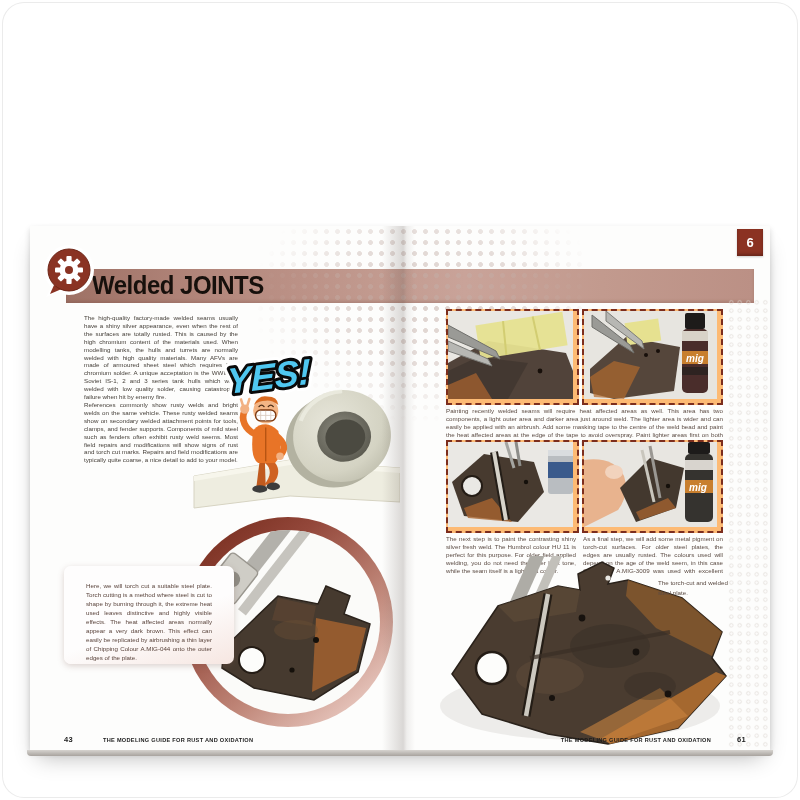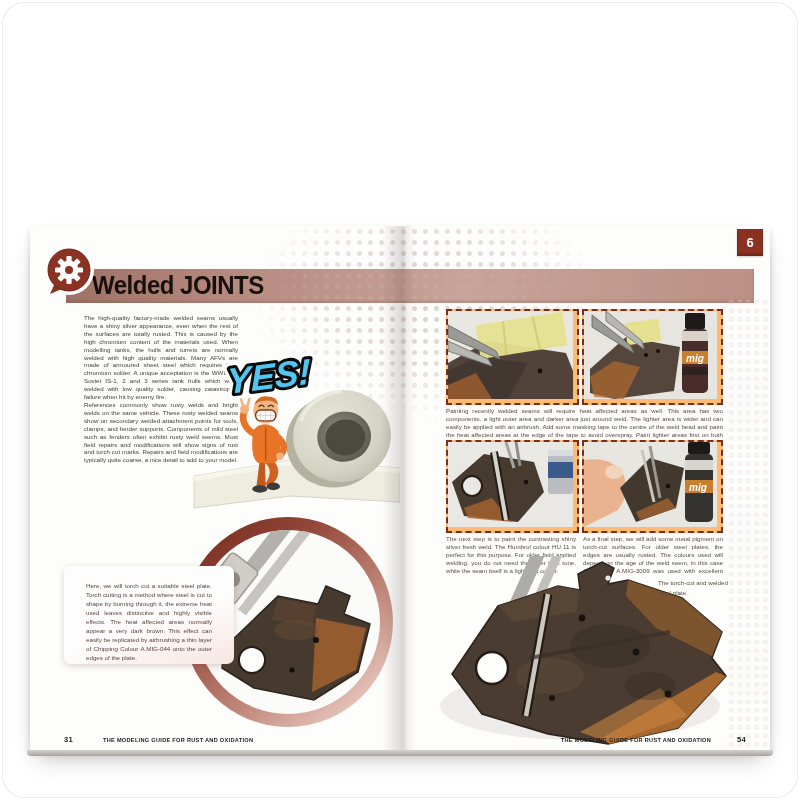--- a/index.html
+++ b/index.html
@@ -317,23 +317,23 @@
         <circle cx="152" cy="62" r="3.4" fill="#17120e"></circle>
         <circle cx="206" cy="96" r="3.4" fill="#17120e"></circle>
         <circle cx="238" cy="138" r="3.4" fill="#17120e"></circle>
         <circle cx="122" cy="142" r="3" fill="#17120e"></circle>
         <circle cx="178" cy="22" r="2.6" fill="#e9e7e2"></circle>
       </svg>
     </div>
     <div class="caption cap4">The torch-cut and welded steel plate.</div>
 
     <div class="footer footer-left">
-      <span class="pnum">31</span>
+      <span class="pnum">43</span>
       <span>THE MODELING GUIDE FOR RUST AND OXIDATION</span>
     </div>
     <div class="footer footer-right">
       <span>THE MODELING GUIDE FOR RUST AND OXIDATION</span>
-      <span class="pnum">54</span>
+      <span class="pnum">61</span>
     </div>
 
     <div class="gutter"></div>
   </div>
 </div>
 
 </body></html>

